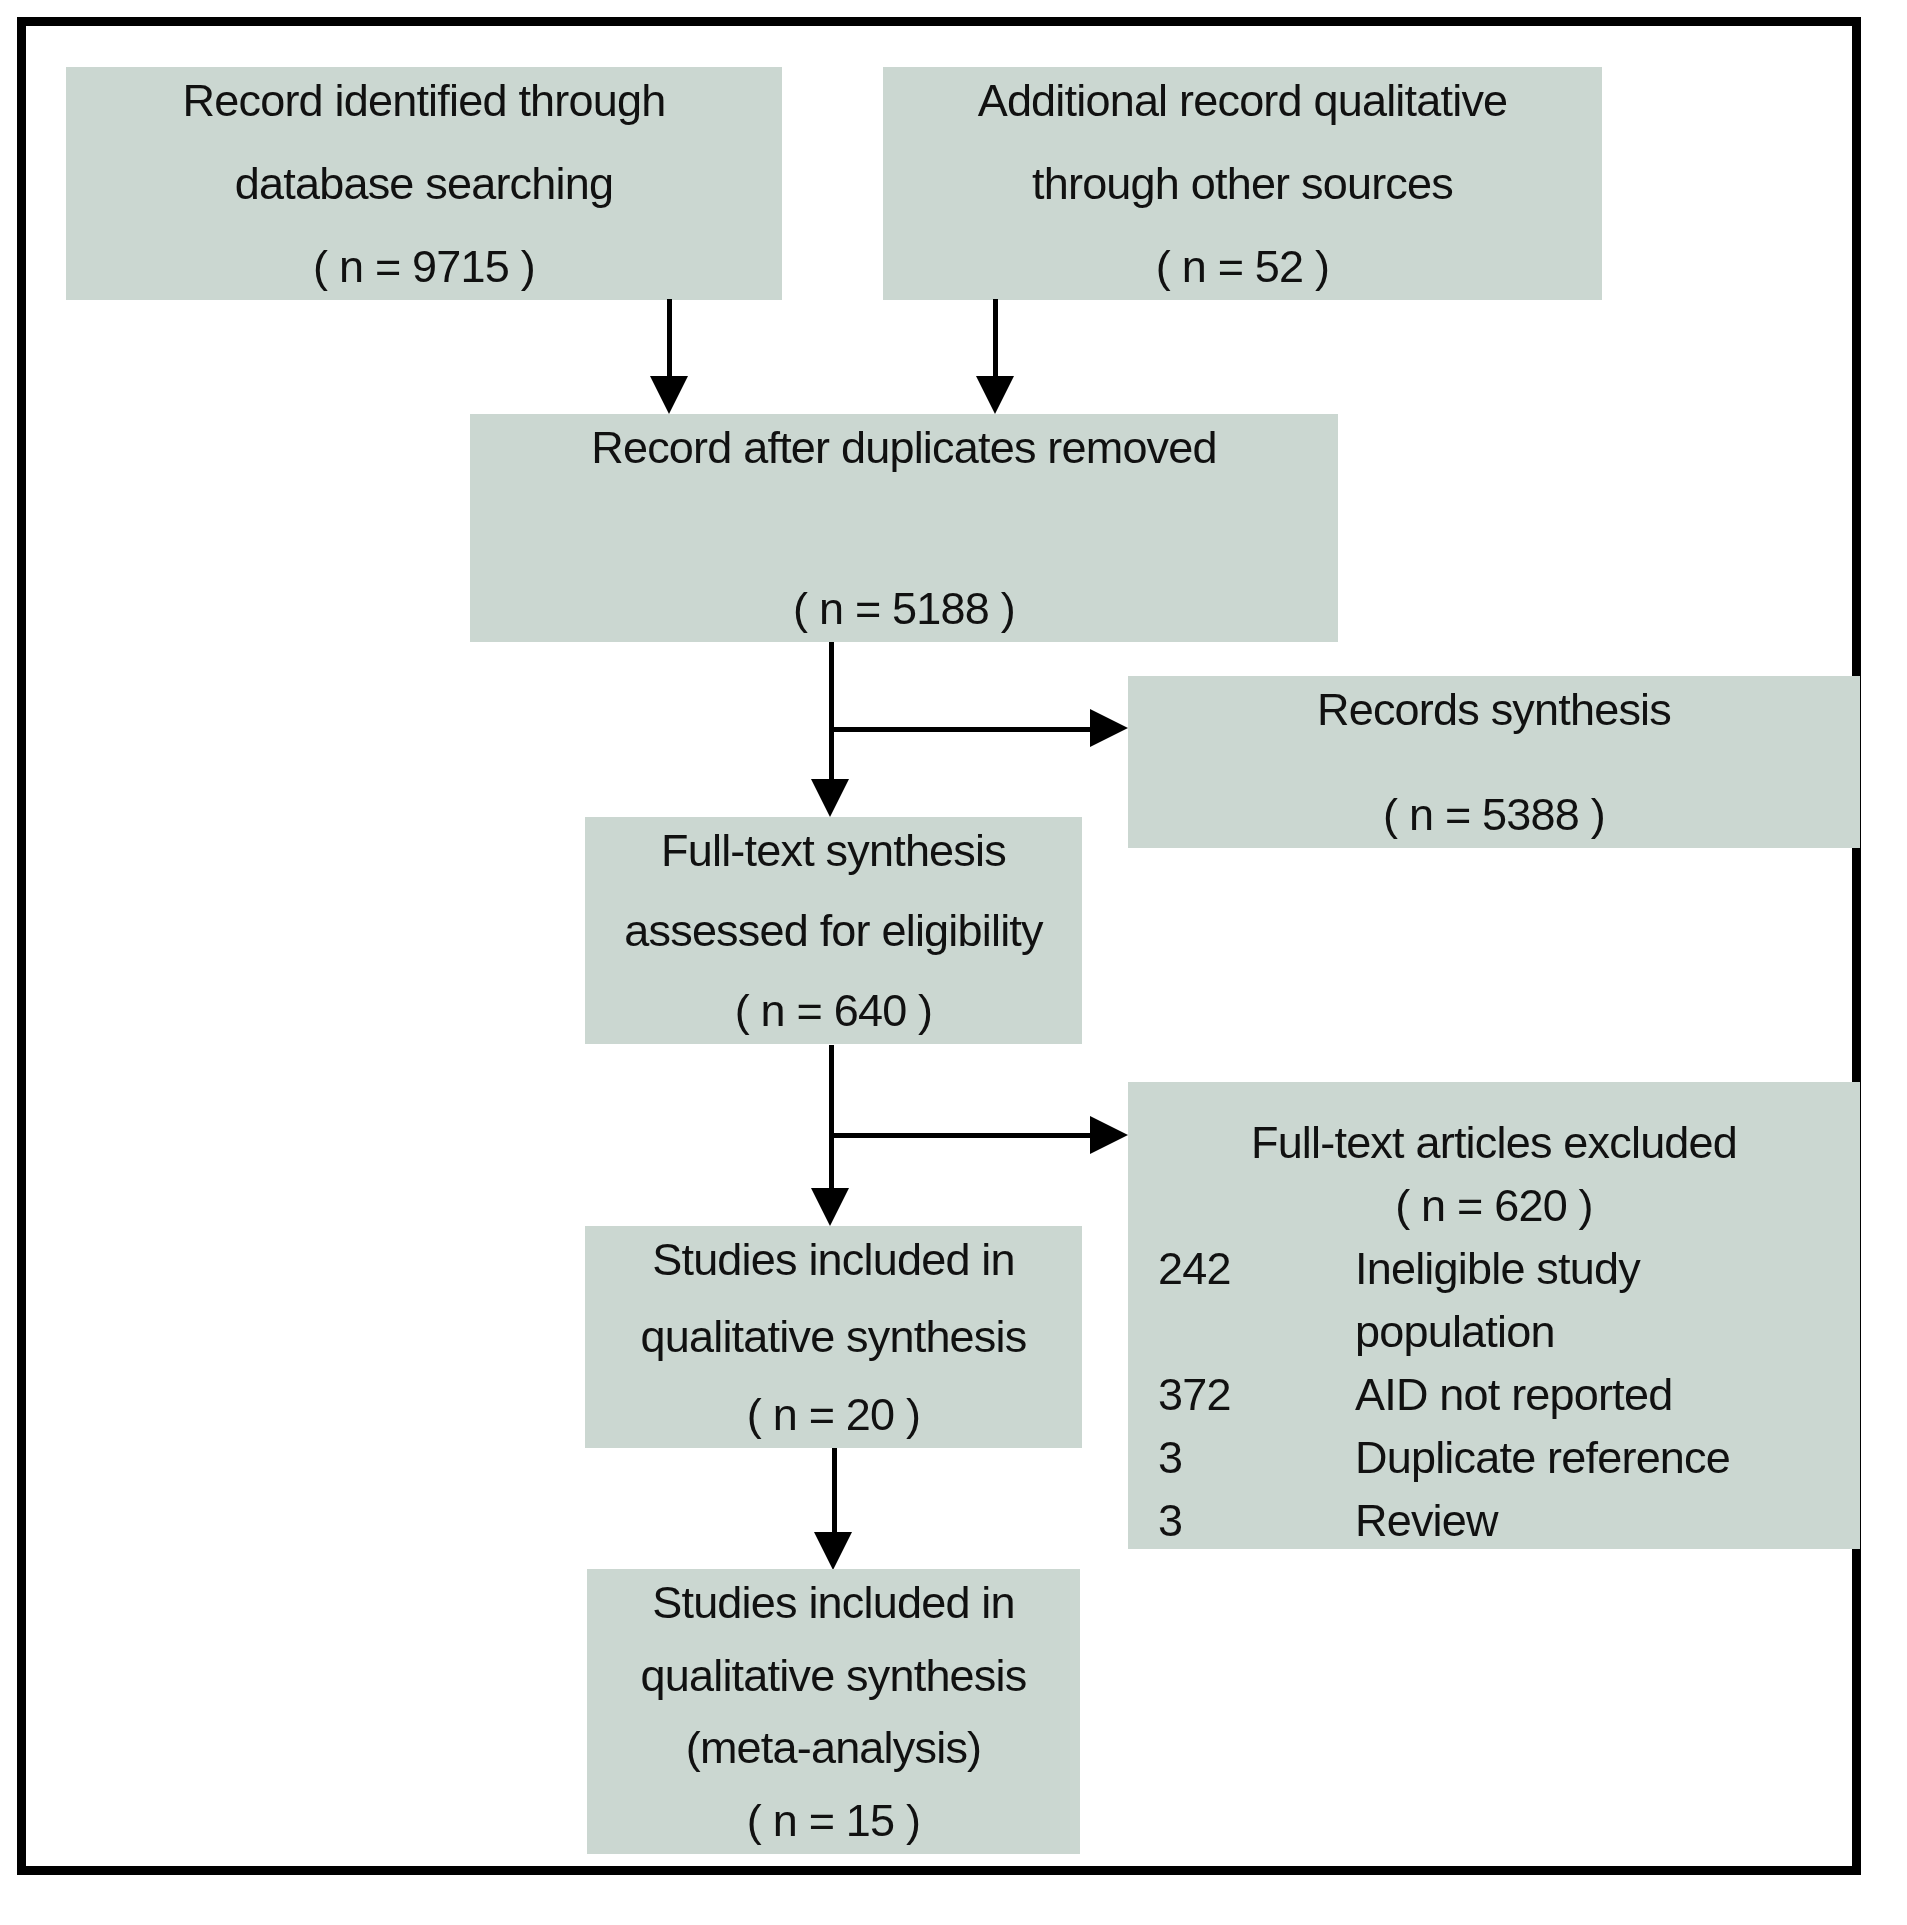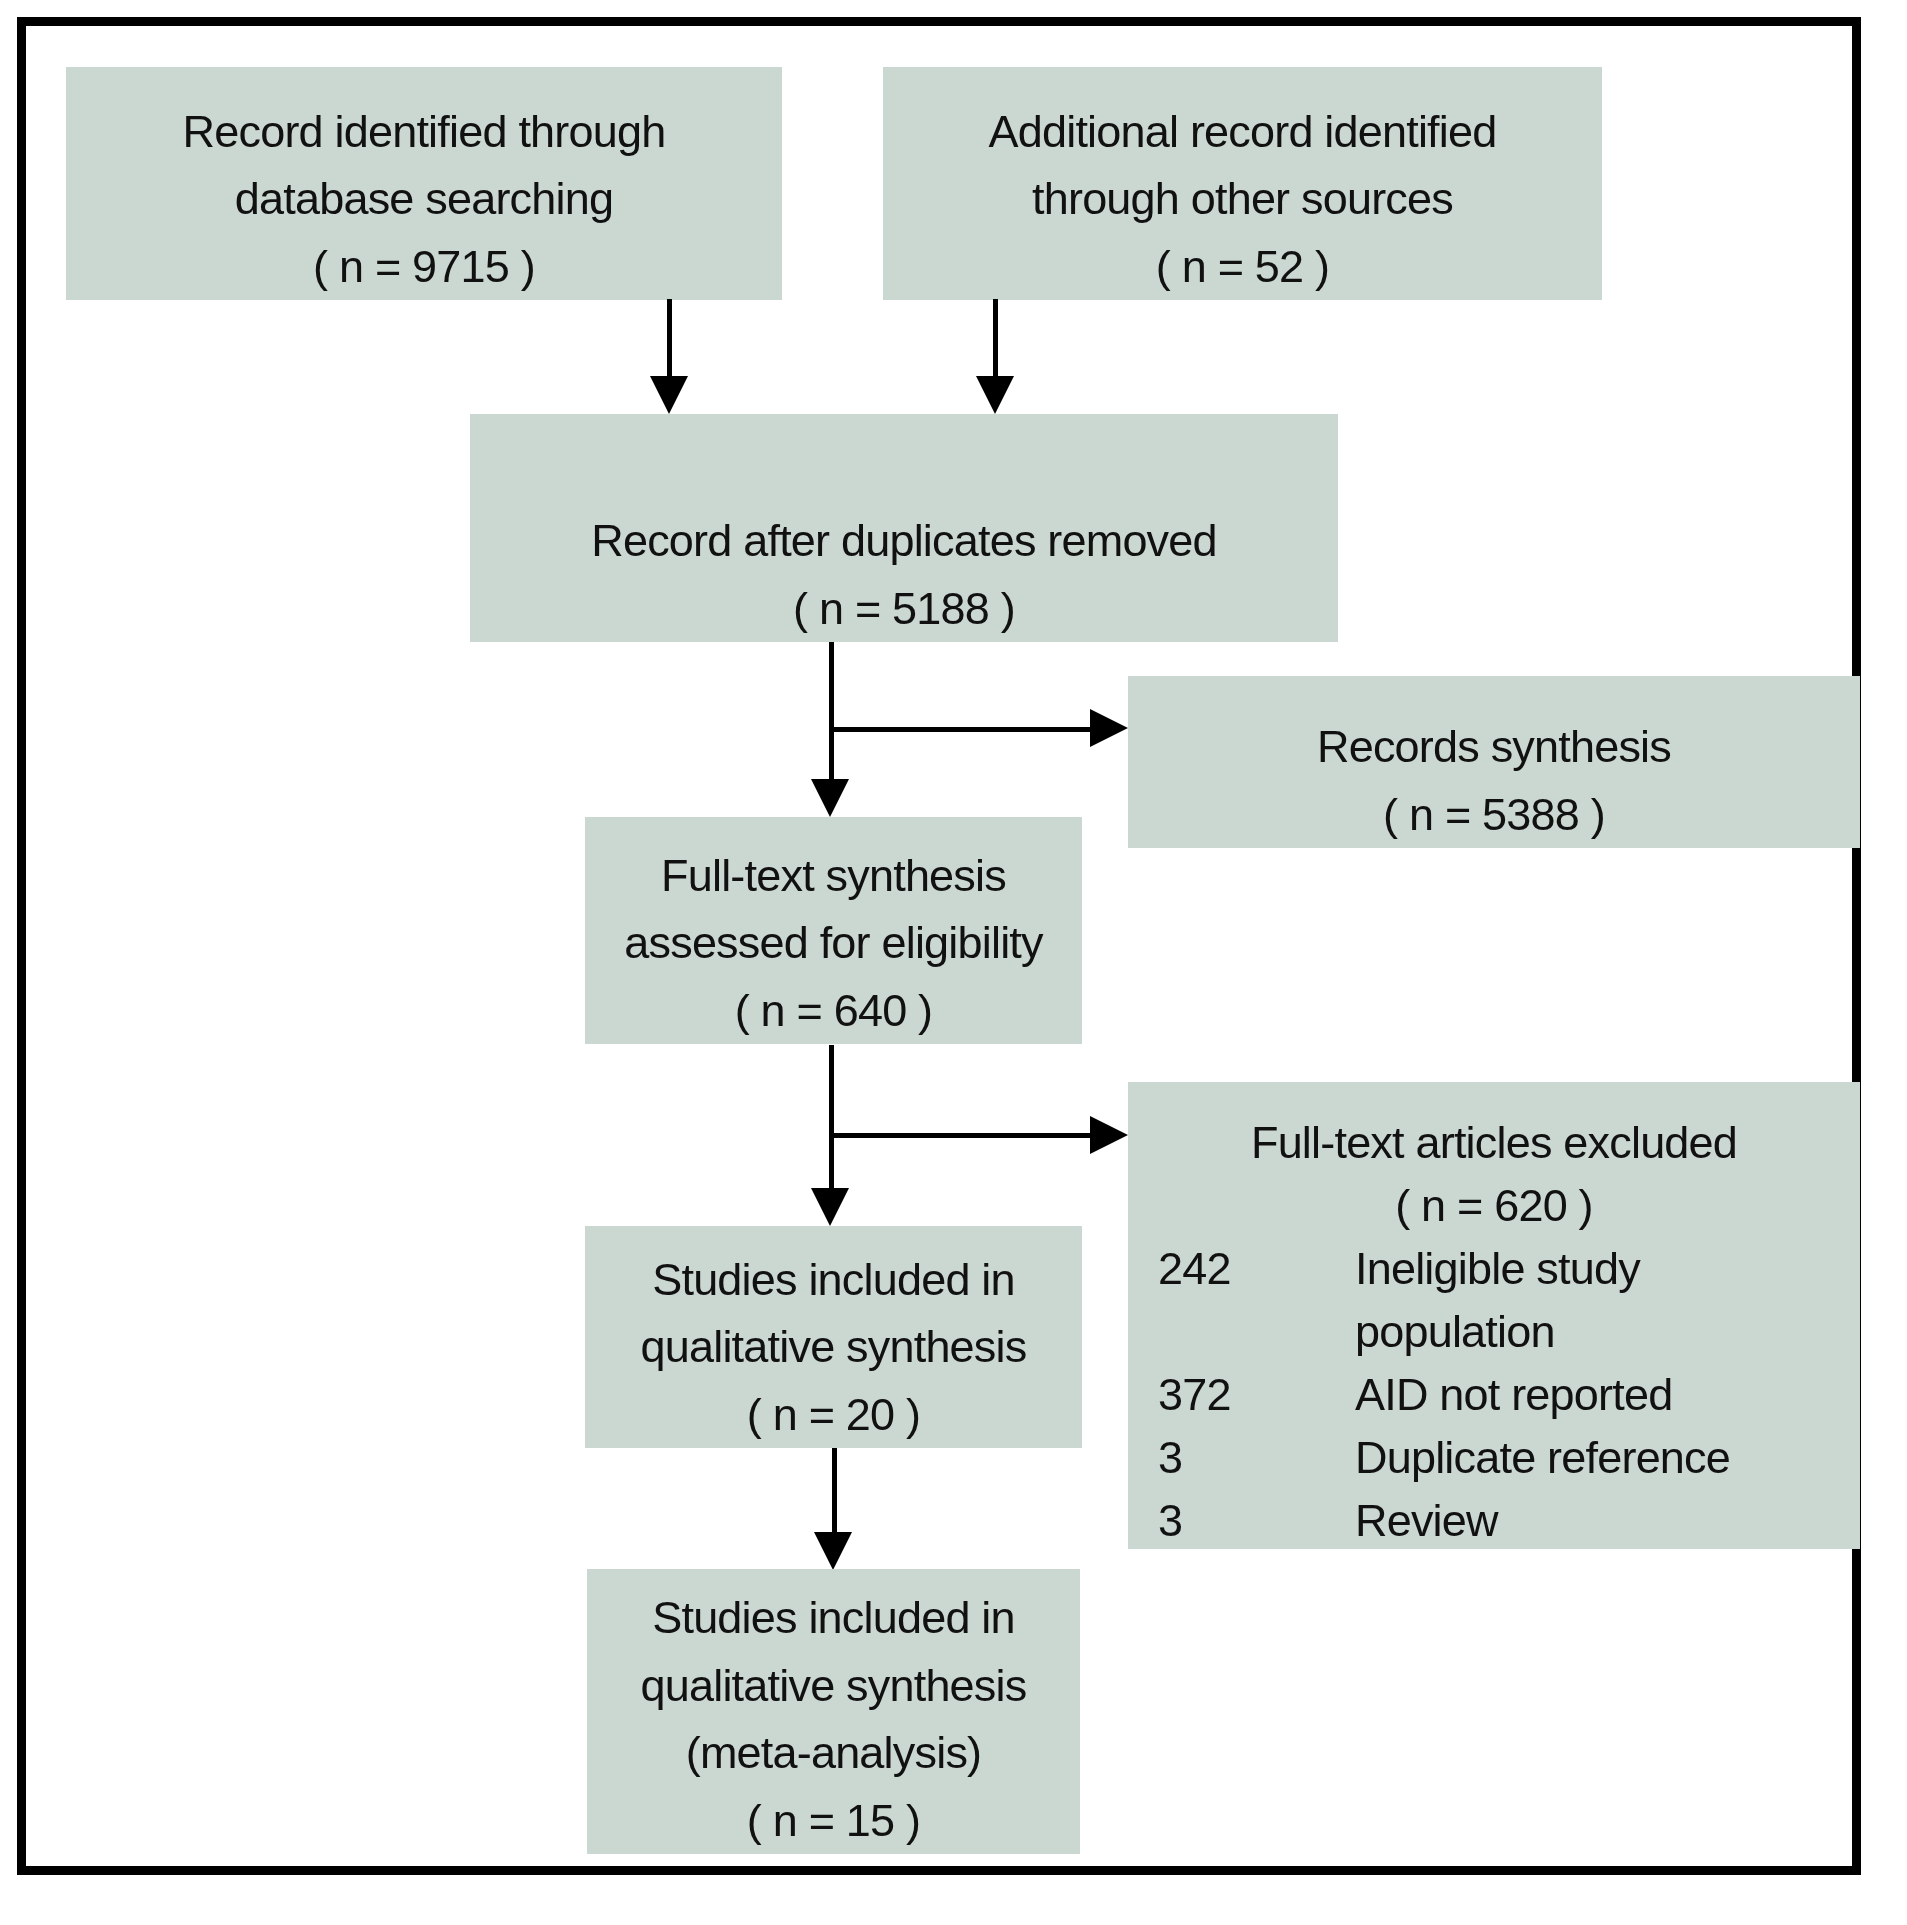--- a/index.html
+++ b/index.html
@@ -20,21 +20,21 @@
   .frame{
     position:absolute;left:17.4px;top:17.4px;
     width:1844px;height:1858px;
     border:9px solid var(--frame-border);
     box-sizing:border-box;
   }
   .box{
     position:absolute;
     background:var(--box-fill);
     display:flex;flex-direction:column;
-    align-items:center;justify-content:flex-end;
+    align-items:center;justify-content:space-between;
     text-align:center;
     font-size:45px;line-height:1.5;letter-spacing:-0.8px;
     box-sizing:border-box;
   }
   .box .ln{white-space:nowrap;}
   .box.listbox{
     align-items:stretch;justify-content:flex-start;
     text-align:left;line-height:1.4;
     padding:29px 30px 22.7px 30px;
   }
@@ -67,21 +67,21 @@
 
   <div class="frame"></div>
 
   <div class="box" style="left:66px;top:67px;width:716px;height:233px;">
     <div class="ln">Record identified through</div>
     <div class="ln">database searching</div>
     <div class="ln">( n = 9715 )</div>
   </div>
 
   <div class="box" style="left:883px;top:67px;width:719px;height:233px;">
-    <div class="ln">Additional record identified</div>
+    <div class="ln">Additional record qualitative</div>
     <div class="ln">through other sources</div>
     <div class="ln">( n = 52 )</div>
   </div>
 
   <div class="vline" style="left:667px;top:299px;width:5.3px;height:80px;"></div>
   <div class="ah-down" style="left:650px;top:376px;"></div>
 
   <div class="vline" style="left:993px;top:299px;width:5.3px;height:80px;"></div>
   <div class="ah-down" style="left:976px;top:376px;"></div>
 

